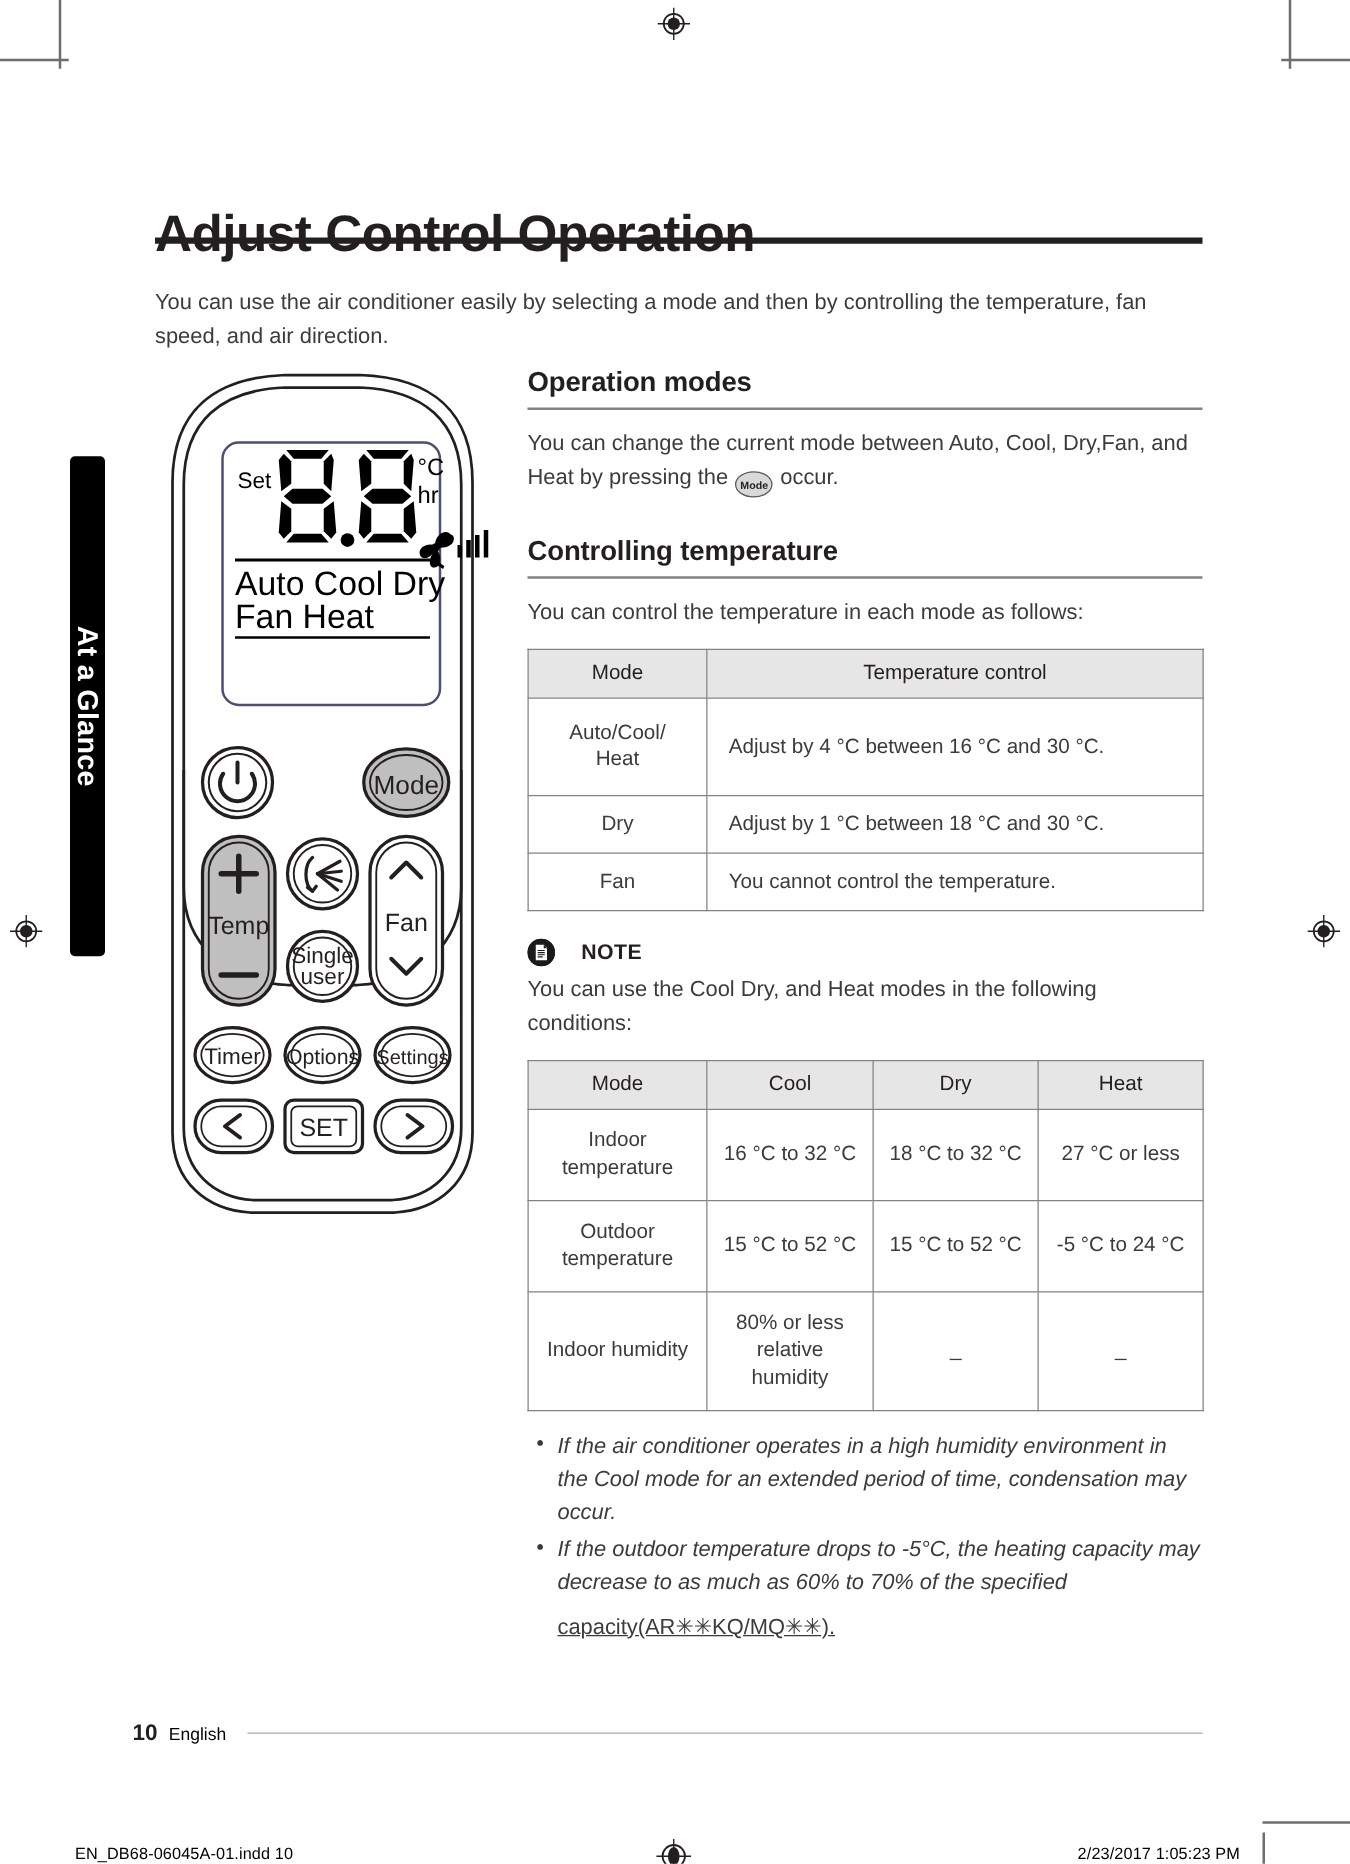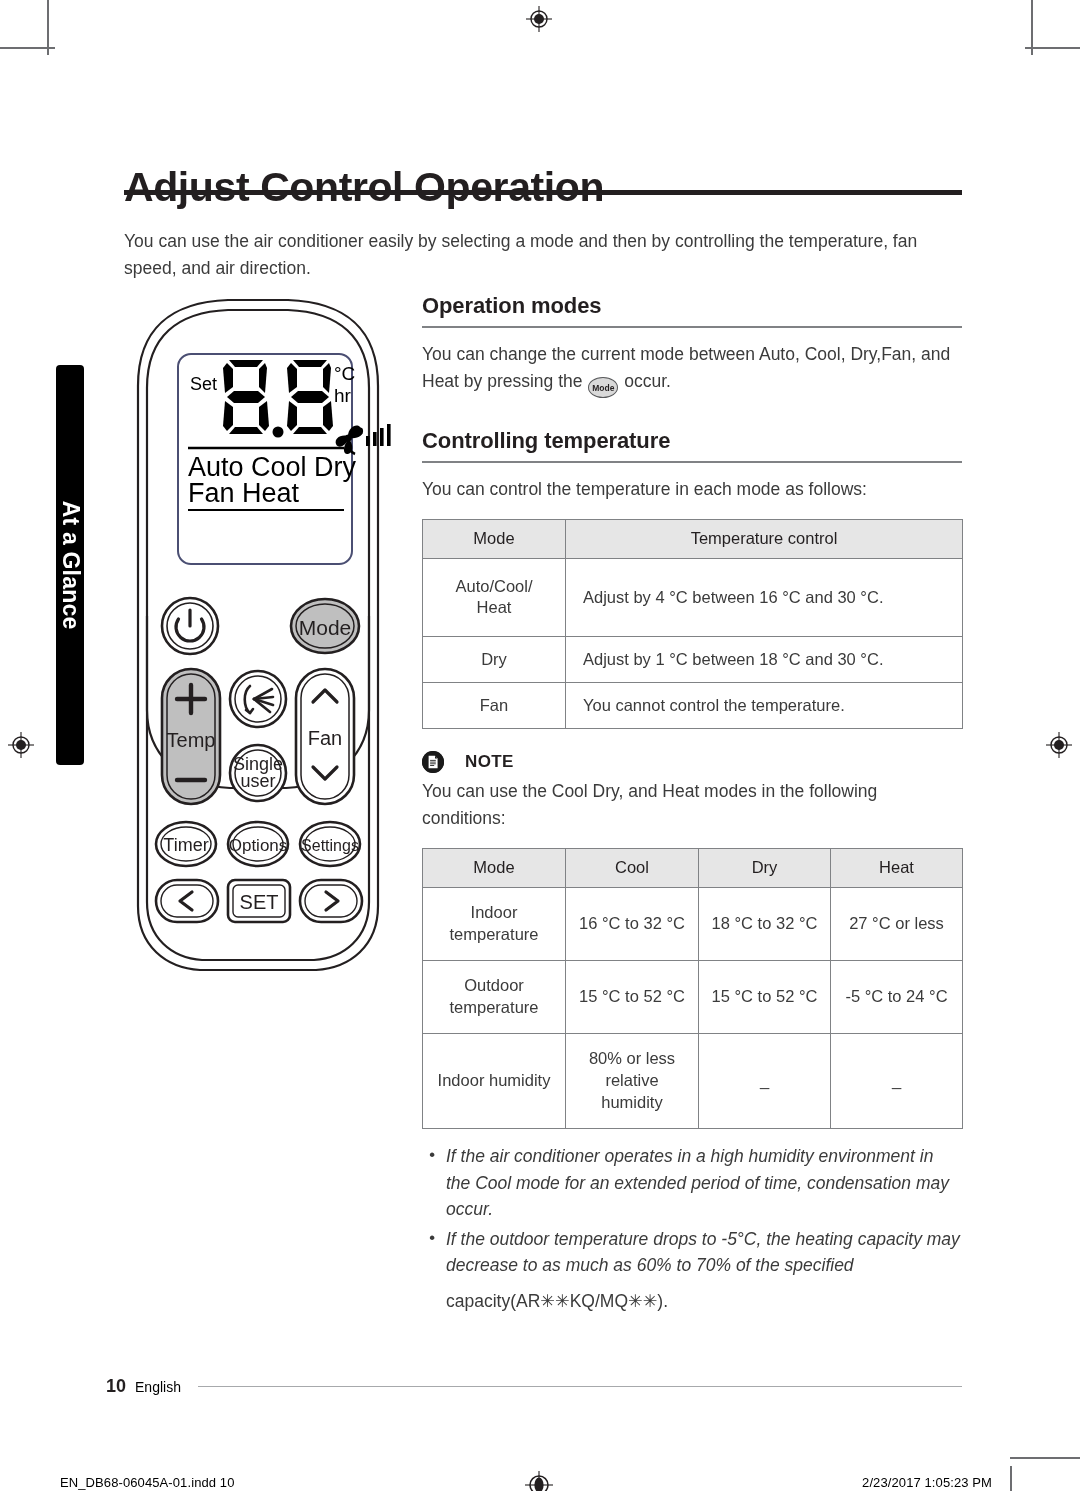--- a/index.html
+++ b/index.html
@@ -116,21 +116,21 @@
   ul.bullets{list-style:none;margin:0;padding:0;font-style:italic;}
   ul.bullets li{
     position:relative;
     padding-left:24px;
     font-size:17.5px;line-height:1.52;color:#3b3b3b;
     margin-bottom:3px;
   }
   ul.bullets li:before{
     content:"•";position:absolute;left:7px;top:-1px;font-size:17px;color:#3b3b3b;
   }
-  .sub-line{font-size:17.5px;line-height:1.52;color:#3b3b3b;padding-left:24px;margin-top:9px;}
+  .sub-line{font-size:17.5px;line-height:1.52;color:#3b3b3b;padding-left:24px;margin-top:9px;text-decoration:underline;}
 
   
   .folio{
     position:absolute;left:106px;top:1376px;
     display:flex;align-items:center;gap:9px;width:856px;text-align:right;
   }
   .folio .num{font-size:18px;font-weight:700;color:#231f20;}
   .folio .lang{font-size:14px;color:#000000;}
   .folio .rule{flex:1;height:1.5px;background:#a7a9ac;margin-left:8px;}
 

